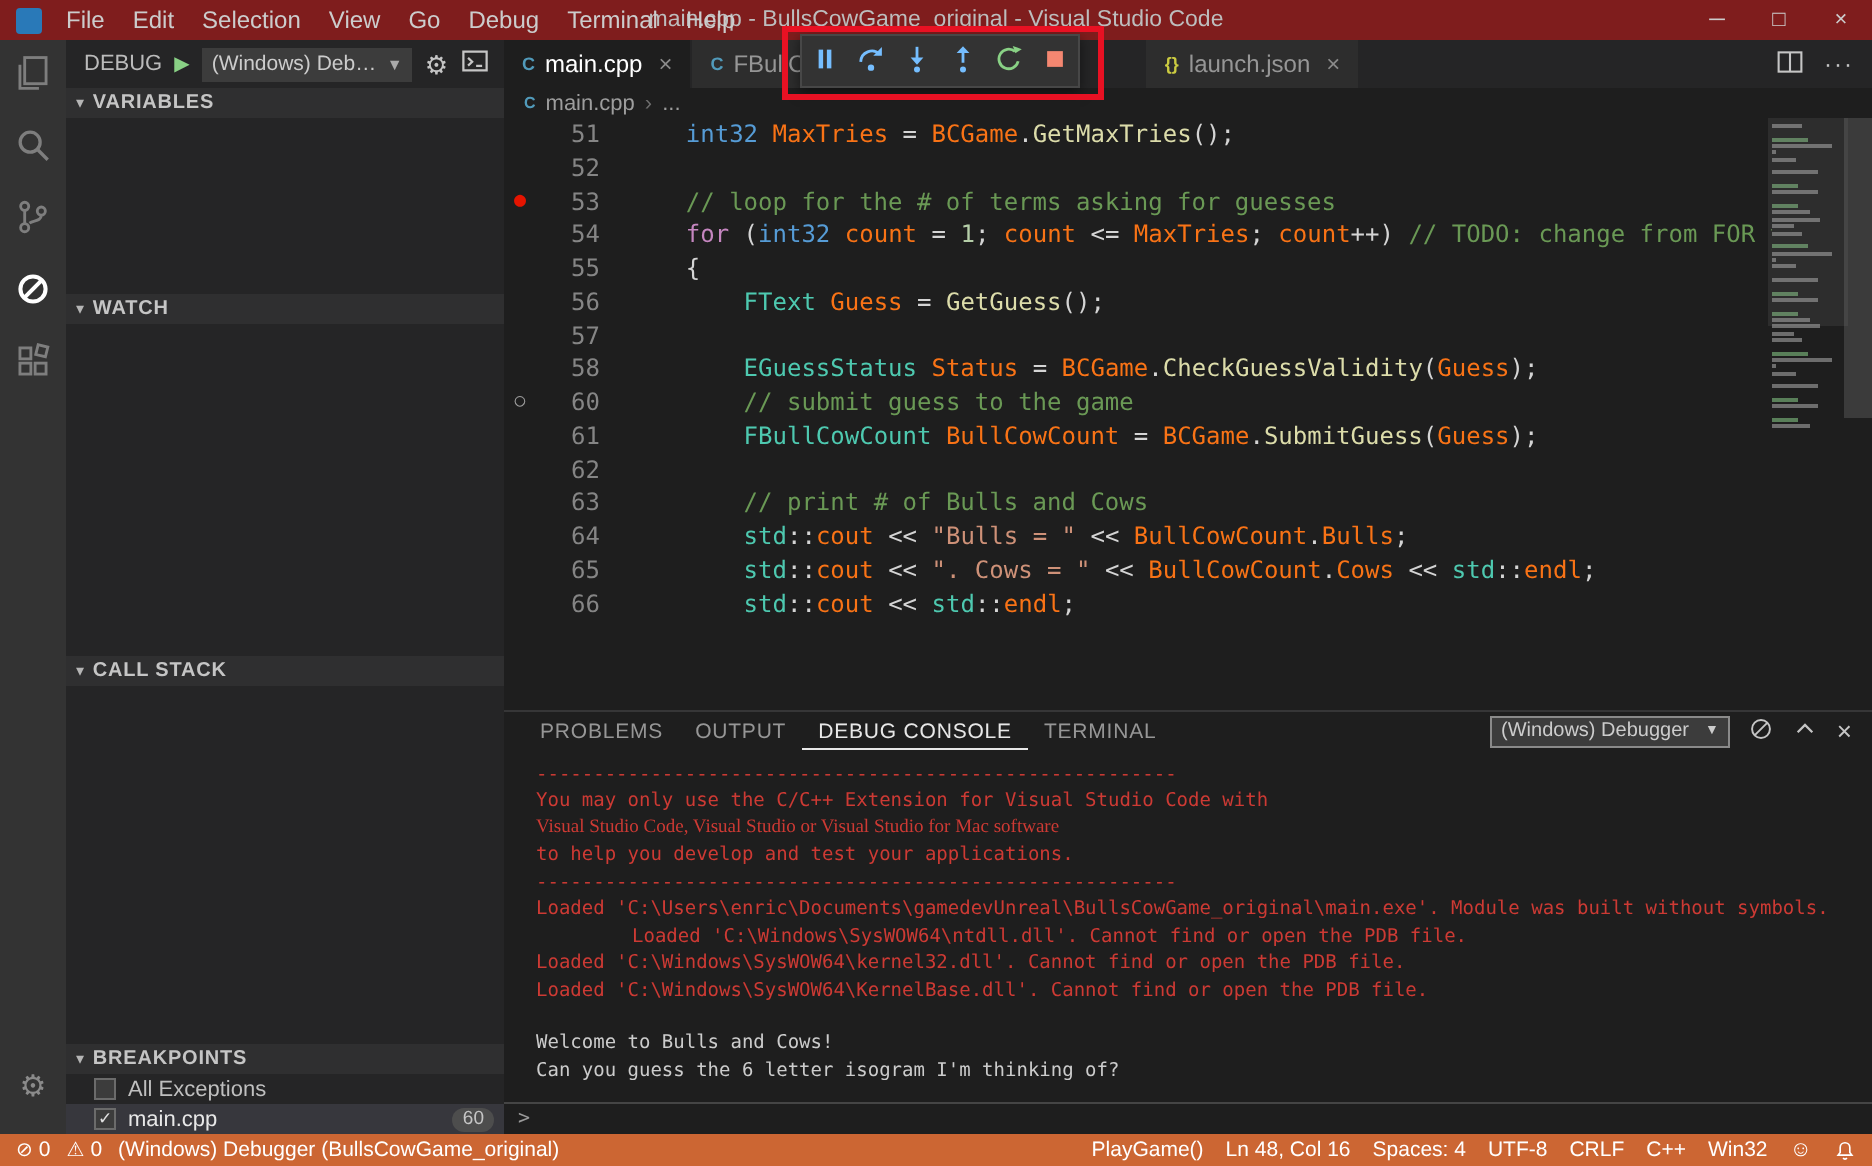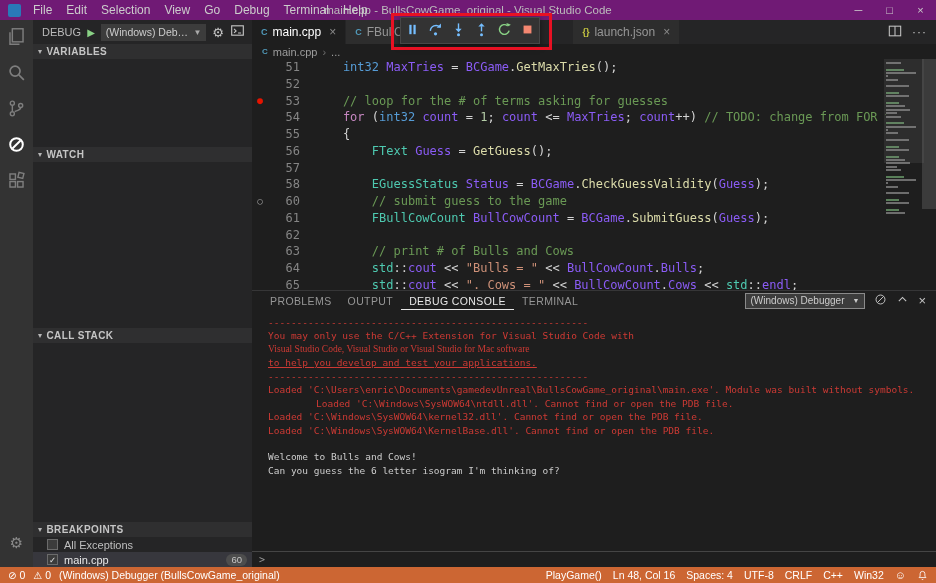--- a/index.html
+++ b/index.html
@@ -1,20 +1,20 @@
 <!DOCTYPE html>
 <html><head>
 <meta charset="utf-8">
 <style>
   html,body{margin:0;padding:0;background:#000;}
   .app{position:relative;width:936px;height:583px;background:#1e1e1e;overflow:hidden;
        font-family:"Liberation Sans","DejaVu Sans",sans-serif;font-size:12px;color:#cccccc;}
 
   
-  .titlebar{position:absolute;top:0;left:0;width:100%;height:20px;background:#701a75;display:flex;align-items:center;z-index:30;}
+  .titlebar{position:absolute;top:0;left:0;width:100%;height:20px;background:#7f1d1d;display:flex;align-items:center;z-index:30;}
   .logo{width:13px;height:13px;margin:0 5px 0 8px;background:#2979b8;border-radius:2px;flex:none;}
   .menus{display:flex;z-index:2;}
   .menu-item{padding:0 7px;line-height:20px;font-size:12px;color:#cccccc;cursor:default;}
   .tb-title{position:absolute;left:0;right:0;text-align:center;font-size:11.5px;color:#bdbdbd;pointer-events:none;}
   .win-controls{margin-left:auto;display:flex;z-index:2;}
   .win-btn{width:31px;height:20px;display:flex;align-items:center;justify-content:center;font-size:11px;color:#cccccc;}
 
   
   .main{position:absolute;top:20px;left:0;right:0;bottom:16px;display:flex;}
 
@@ -72,31 +72,31 @@
 
   
   .editor{position:relative;flex:1;overflow:hidden;background:#1e1e1e;}
   .code{position:absolute;top:0;left:0;right:50px;bottom:0;overflow:hidden;font-family:"DejaVu Sans Mono",monospace;font-size:12px;}
   .code-line{display:flex;height:16.75px;line-height:16.75px;white-space:pre;}
   .glyph{width:16px;flex:none;text-align:center;}
   .glyph.red{color:#e51400;font-size:10px;}
   .glyph.gray{color:#9d9d9d;font-size:9px;}
   .lnum{width:32px;flex:none;text-align:right;color:#858585;padding-right:14px;}
   .ltext{flex:1;min-width:0;overflow:hidden;}
-  .tk-kw{color:#569cd6;} .tk-ctrl{color:#c586c0;} .tk-var{color:#8b5cf6;} .tk-fn{color:#dcdcaa;}
+  .tk-kw{color:#569cd6;} .tk-ctrl{color:#c586c0;} .tk-var{color:#f97316;} .tk-fn{color:#dcdcaa;}
   .tk-type{color:#4ec9b0;} .tk-cm{color:#6a9955;} .tk-str{color:#ce9178;} .tk-op{color:#d4d4d4;} .tk-num{color:#b5cea8;}
 
   .minimap{position:absolute;top:3px;right:14px;width:36px;}
   .mm-line{height:2px;margin-bottom:1.35px;background:#686868;}
   .mm-slider{position:absolute;top:-3px;left:-2px;width:40px;height:104px;background:rgba(160,160,160,.12);}
   .scrollbar{position:absolute;top:0;right:0;bottom:0;width:14px;}
   .scroll-thumb{position:absolute;top:0;right:0;width:14px;height:150px;background:rgba(121,121,121,.32);}
 
   
-  .panel{height:277px;flex:none;display:flex;flex-direction:column;border-top:1px solid #363637;box-sizing:border-box;}
+  .panel{height:212px;flex:none;display:flex;flex-direction:column;border-top:1px solid #363637;box-sizing:border-box;}
   .ptabs{height:19px;flex:none;display:flex;align-items:center;padding-left:10px;}
   .ptab{padding:0 8px;font-size:10.5px;letter-spacing:.4px;color:#969696;height:100%;display:flex;align-items:center;}
   .ptab.active{color:#e7e7e7;box-shadow:inset 0 -1px #e7e7e7;}
   .panel-actions{margin-left:auto;display:flex;align-items:center;gap:9px;padding-right:10px;color:#c5c5c5;}
   .panel-select{height:16px;box-sizing:border-box;border:1px solid #8a8a8a;background:#3c3c3c;font-size:10px;
                 display:flex;align-items:center;gap:8px;padding:0 5px;color:#cccccc;}
   .panel-select .arrow{font-size:7px;}
   .panel-actions svg{width:13px;height:13px;}
   .pclose{font-size:13px;}
   .console{flex:1;overflow:hidden;padding:6px 0 0 16px;font-family:"DejaVu Sans Mono",monospace;font-size:9.5px;}
@@ -428,21 +428,21 @@
                   <path d="M3.5 10l4.5-4.5L12.5 10"></path>
                 </svg>
             </span>
             <span class="pclose">×</span>
           </div>
         </div>
         <div class="console" id="console">
             <div class="console-line" style="color: rgb(205, 58, 52);">--------------------------------------------------------</div>
             <div class="console-line" style="color: rgb(205, 58, 52);">You may only use the C/C++ Extension for Visual Studio Code with</div>
             <div class="console-line" style="color: rgb(205, 58, 52); font-family: Liberation Serif, serif;">Visual Studio Code, Visual Studio or Visual Studio for Mac software</div>
-            <div class="console-line" style="color: rgb(205, 58, 52); text-decoration: underline;">to help you develop and test your applications.</div>
+            <div class="console-line" style="color: rgb(205, 58, 52);">to help you develop and test your applications.</div>
             <div class="console-line" style="color: rgb(205, 58, 52);">--------------------------------------------------------</div>
             <div class="console-line" style="color: rgb(205, 58, 52);">Loaded 'C:\Users\enric\Documents\gamedevUnreal\BullsCowGame_original\main.exe'. Module was built without symbols.</div>
             <div class="console-line" style="color: rgb(205, 58, 52); margin-left: 48px;">Loaded 'C:\Windows\SysWOW64\ntdll.dll'. Cannot find or open the PDB file.</div>
             <div class="console-line" style="color: rgb(205, 58, 52);">Loaded 'C:\Windows\SysWOW64\kernel32.dll'. Cannot find or open the PDB file.</div>
             <div class="console-line" style="color: rgb(205, 58, 52);">Loaded 'C:\Windows\SysWOW64\KernelBase.dll'. Cannot find or open the PDB file.</div>
             <div class="console-line" style="color: rgb(204, 204, 204);">&nbsp;</div>
             <div class="console-line" style="color: rgb(204, 204, 204);">Welcome to Bulls and Cows!</div>
             <div class="console-line" style="color: rgb(204, 204, 204);">Can you guess the 6 letter isogram I'm thinking of?</div>
           </div>
         <div class="console-input">

